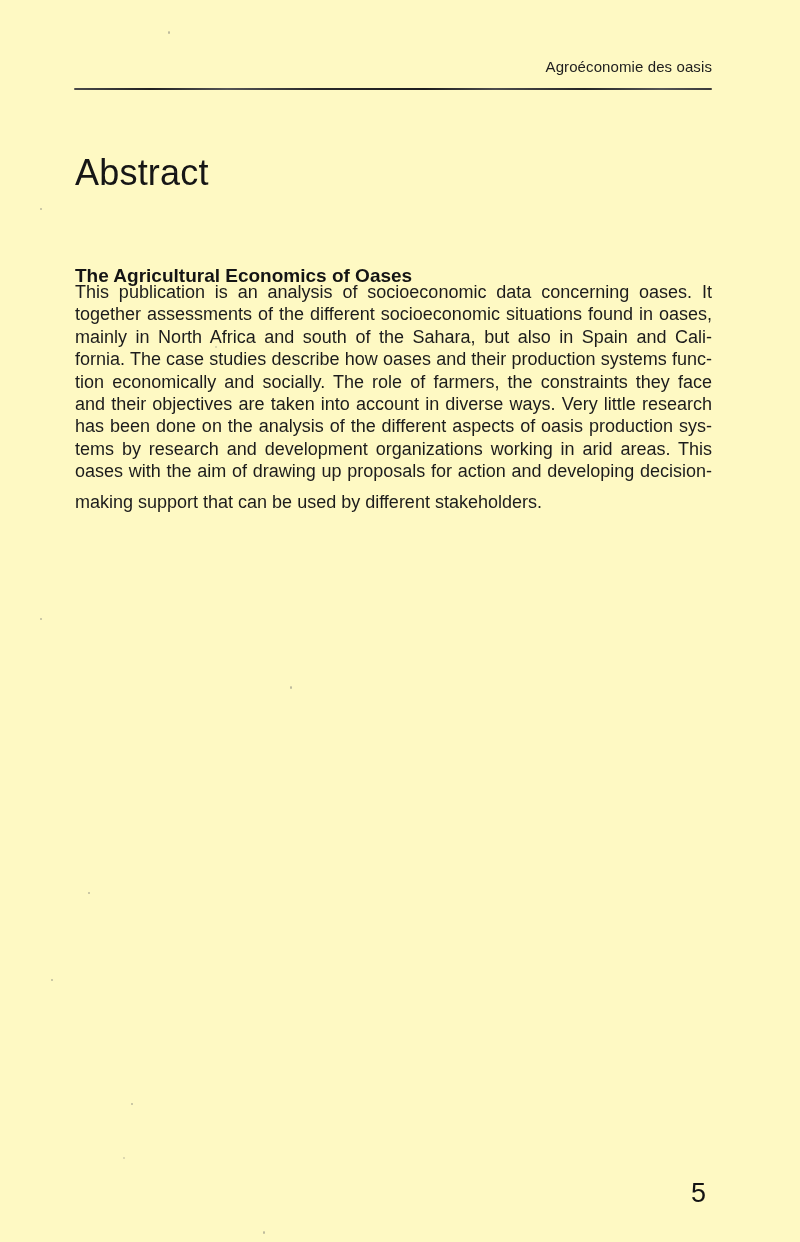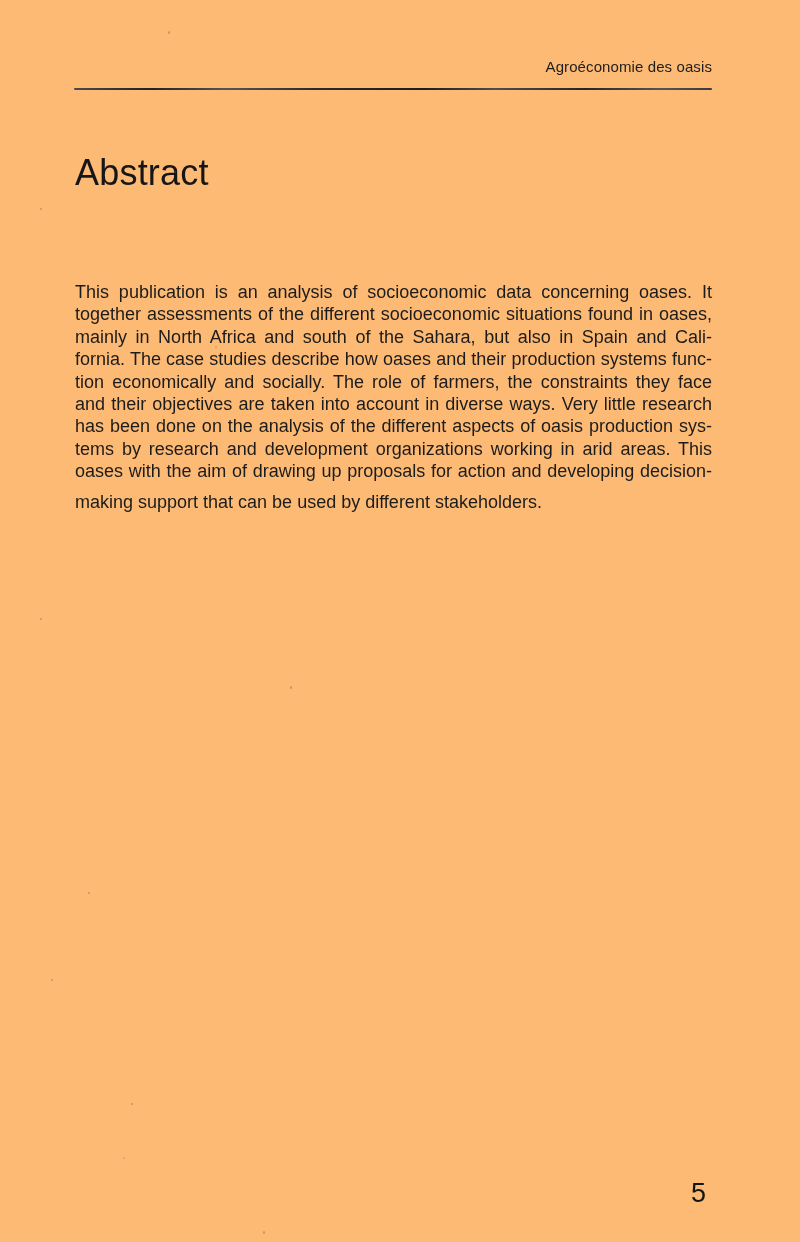--- a/index.html
+++ b/index.html
@@ -4,21 +4,21 @@
 <style>
   html, body {
     margin: 0;
     padding: 0;
     background: #e8e8e8;
   }
   .page {
     position: relative;
     width: 800px;
     height: 1242px;
-    background: #fdba74;
+    background: #fef9c3;
     overflow: hidden;
     font-family: "Liberation Sans", sans-serif;
     color: #1b1b1b;
   }
   
   .running-head {
     position: absolute;
     top: 57px;
     left: 76px;
     width: 636px;
@@ -115,20 +115,21 @@
 <body>
 
 <div class="page">
 
   <div class="running-head">Agroéconomie des oasis</div>
 
   <div class="head-rule"></div>
 
   <h1 class="doc-title">Abstract</h1>
 
+  <h2 class="section-heading">The Agricultural Economics of Oases</h2>
 
   <div class="body-block">
       <div class="body-line">This publication is an analysis of socioeconomic data concerning oases. It brings</div>
       <div class="body-line">together assessments of the different socioeconomic situations found in oases,</div>
       <div class="body-line">mainly in North Africa and south of the Sahara, but also in Spain and Cali-</div>
       <div class="body-line">fornia. The case studies describe how oases and their production systems func-</div>
       <div class="body-line">tion economically and socially. The role of farmers, the constraints they face</div>
       <div class="body-line">and their objectives are taken into account in diverse ways. Very little research</div>
       <div class="body-line">has been done on the analysis of the different aspects of oasis production sys-</div>
       <div class="body-line">tems by research and development organizations working in arid areas. This</div>

